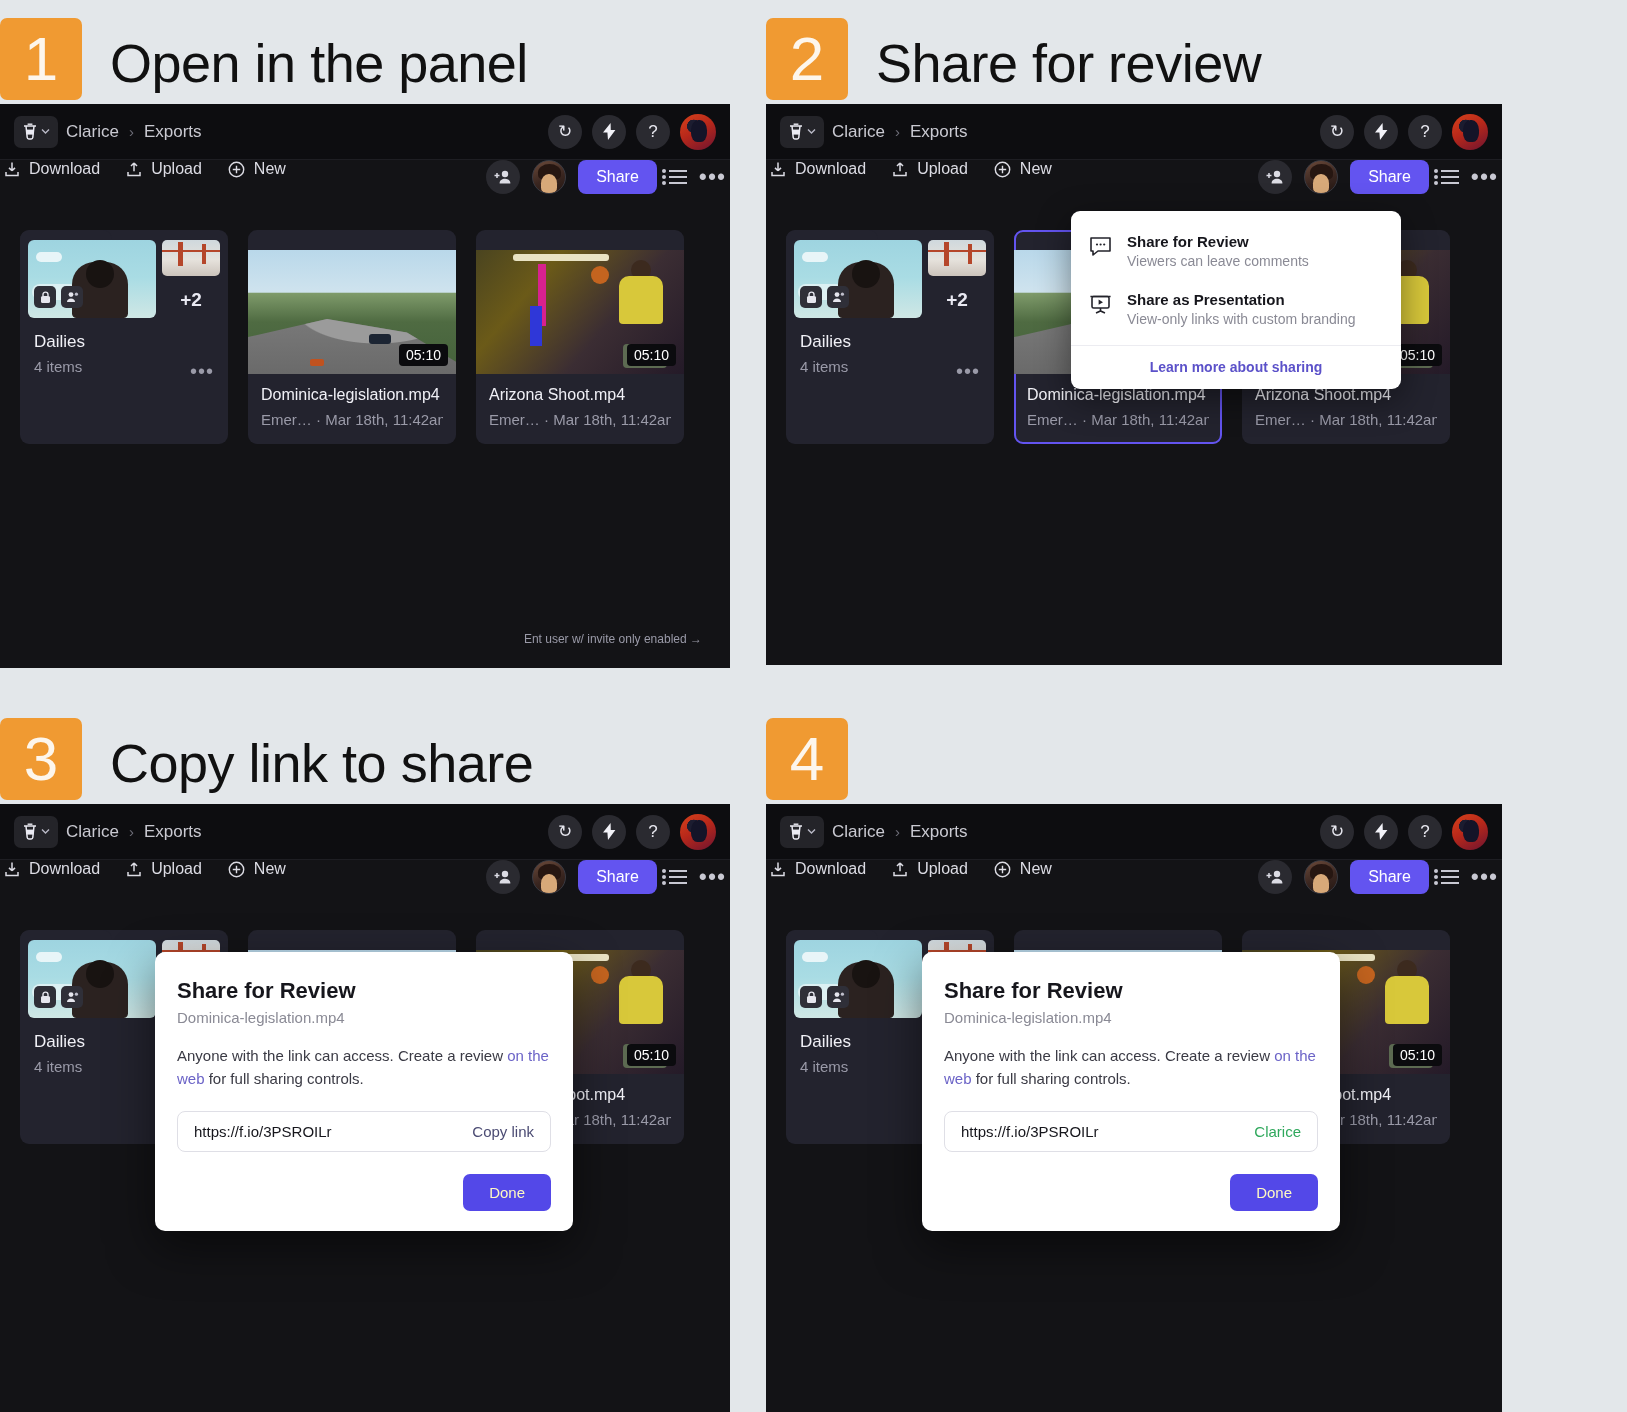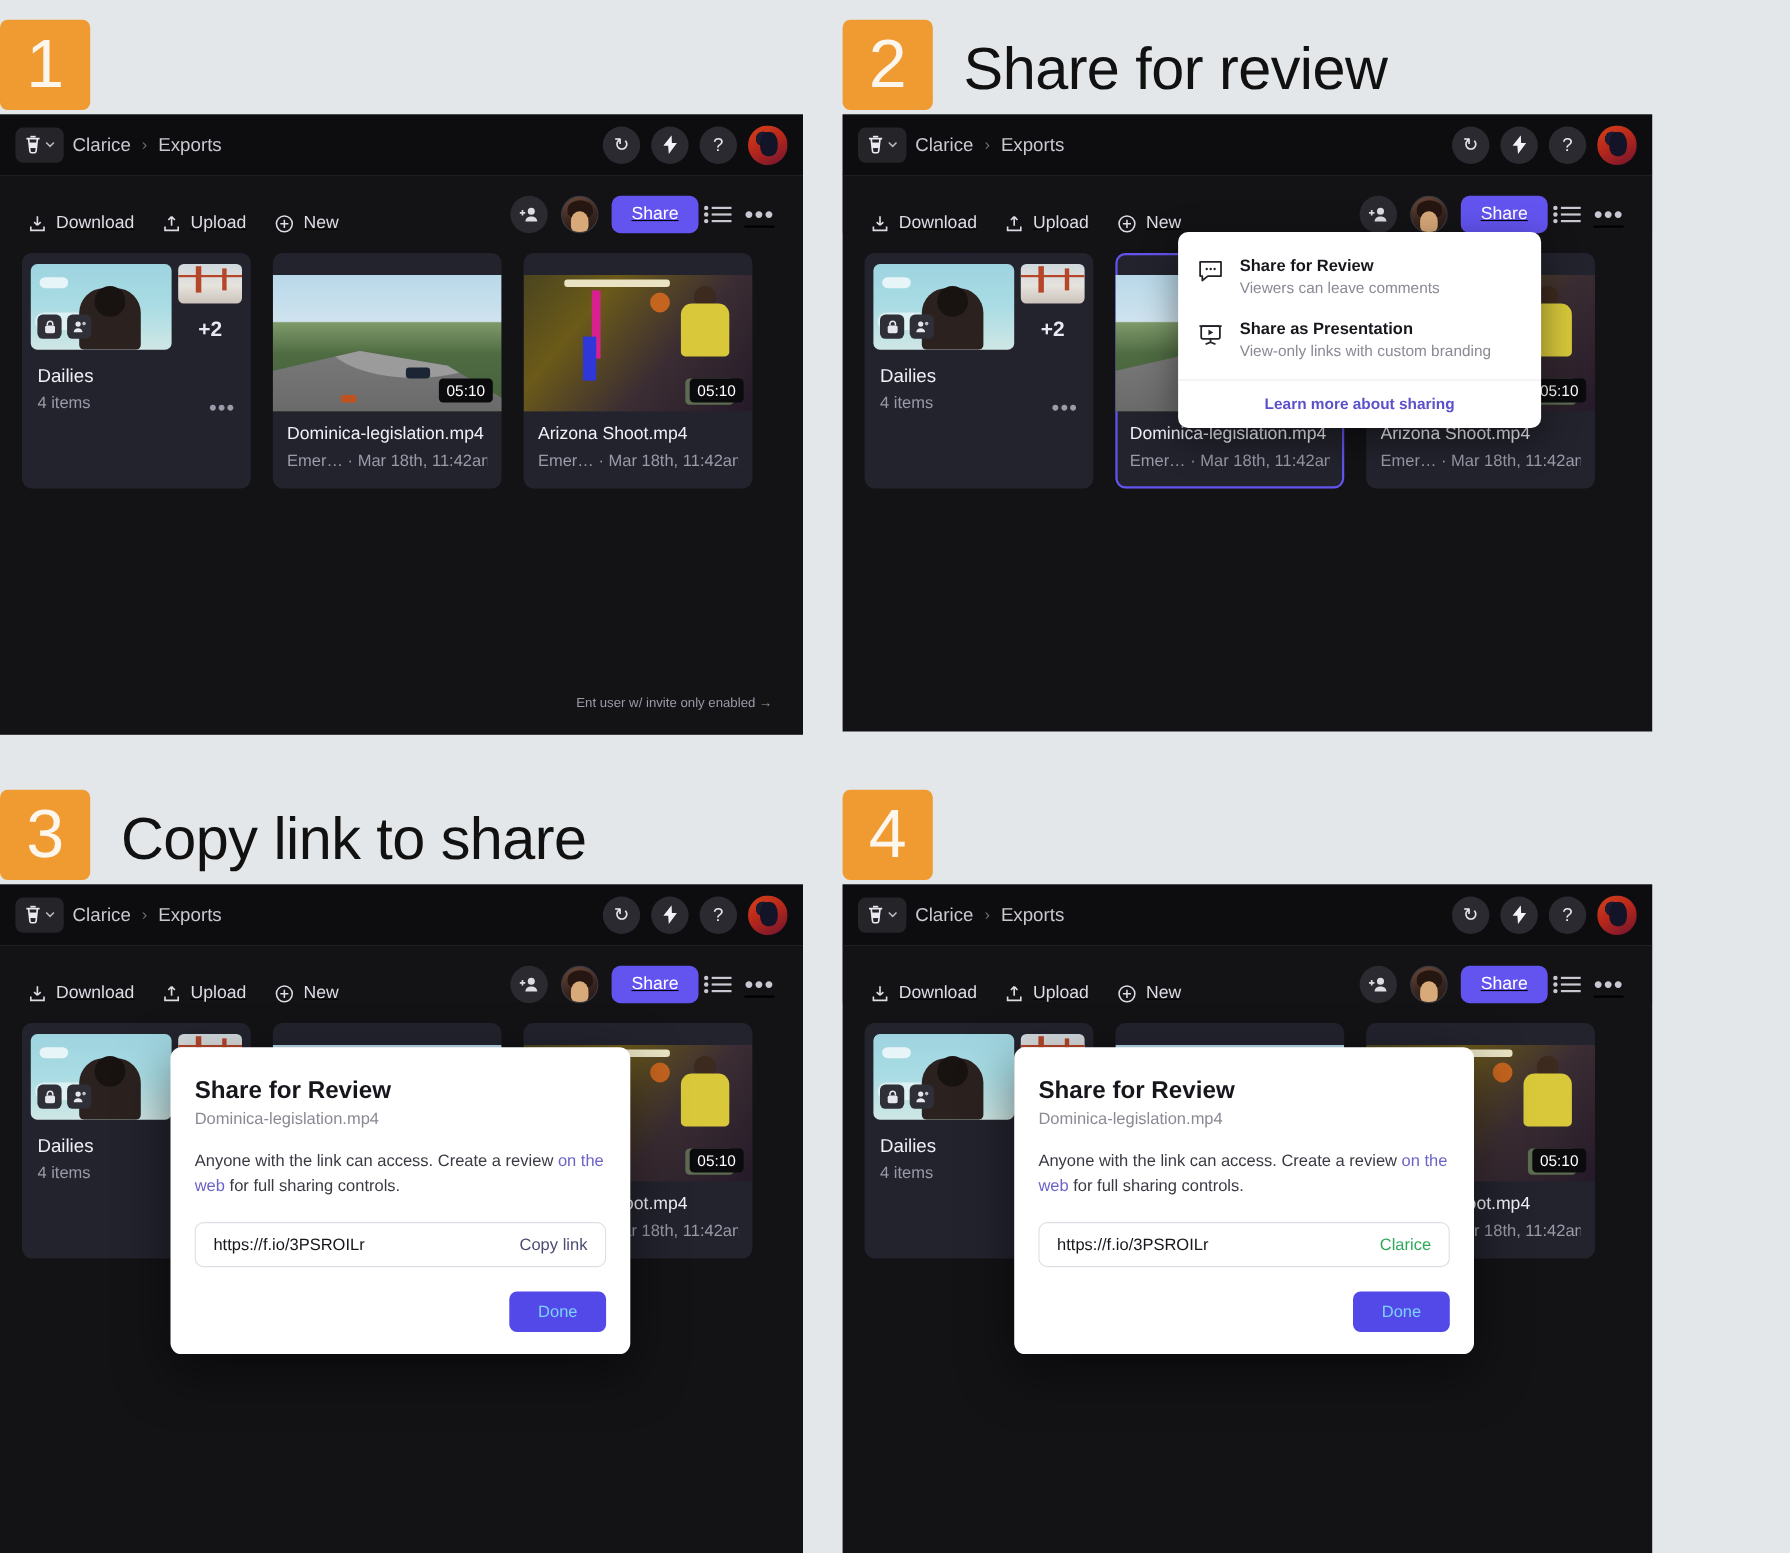--- a/index.html
+++ b/index.html
@@ -83,24 +83,23 @@
       linear-gradient(150deg,#d6421c 0%,#b8281a 45%,#6e1430 100%);
     position:relative;overflow:hidden;flex:0 0 auto;
   }
   .avatar:after{
     content:"";position:absolute;left:30%;top:18%;width:44%;height:62%;
     background:#141428;border-radius:46% 46% 40% 40%;
   }
 
   
   .actionbar{
-    height:52px;display:flex;align-items:flex-end;
-    padding:0 26px;box-sizing:border-box;
+    height:52px;display:flex;align-items:flex-start;
+    padding:0 4px;box-sizing:border-box;
     background:#131316;
-    text-decoration:underline;
   }
   .act{
     display:flex;align-items:center;gap:9px;
     color:#dcdce4;font-size:16px;margin-right:26px;
   }
   .ab-right{margin-left:auto;display:flex;align-items:center;gap:12px;}
   .addppl{
     width:34px;height:34px;border-radius:50%;background:#2a2a30;
     display:flex;align-items:center;justify-content:center;
   }
@@ -241,34 +240,35 @@
   .linkrow{
     display:flex;align-items:flex-end;justify-content:space-between;
     border:1px solid #dfdfe6;border-radius:8px;
     padding:11px 16px;margin-bottom:22px;
   }
   .linkurl{font-size:15px;color:#16161c;}
   .copylink{font-size:15px;color:#4b4b73;cursor:pointer;}
   .copied{font-size:15px;color:#2fa85c;}
   .dlg-foot{display:flex;justify-content:flex-end;}
   .donebtn{
-    background:#5348e8;color:#7dd3fc;border:none;border-radius:7px;
+    background:#5348e8;color:#fef9c3;border:none;border-radius:7px;
     font-size:15px;padding:10px 26px;cursor:pointer;
     font-family:"Liberation Sans", sans-serif;
   }
   .sel-ring{outline:2px solid #6354f0;outline-offset:-2px;border-radius:9px;}
 </style>
 </head>
 <body>
 
 <div class="grid">
 
   <div class="panel p1">
     <div class="step-head">
       <div class="step-badge">1</div>
+      <div class="step-title">Open in the panel</div>
     </div>
     <div class="app app1">
       <div class="titlebar">
         <div class="logo-btn">
           <svg class="logo-glyph" width="16" height="18" viewBox="0 0 16 18">
               <path d="M2 3h12M4 3l1.2 11.5a1.6 1.6 0 001.6 1.4h2.4a1.6 1.6 0 001.6-1.4L12 3" fill="none" stroke="#eaeaf2" stroke-width="1.5"></path>
               <rect x="4.6" y="6.6" width="6.8" height="5" fill="#eaeaf2"></rect>
               <path d="M5.6 1.2h4.8" stroke="#eaeaf2" stroke-width="1.4"></path>
             </svg>
           <svg width="9" height="7" viewBox="0 0 9 7">

